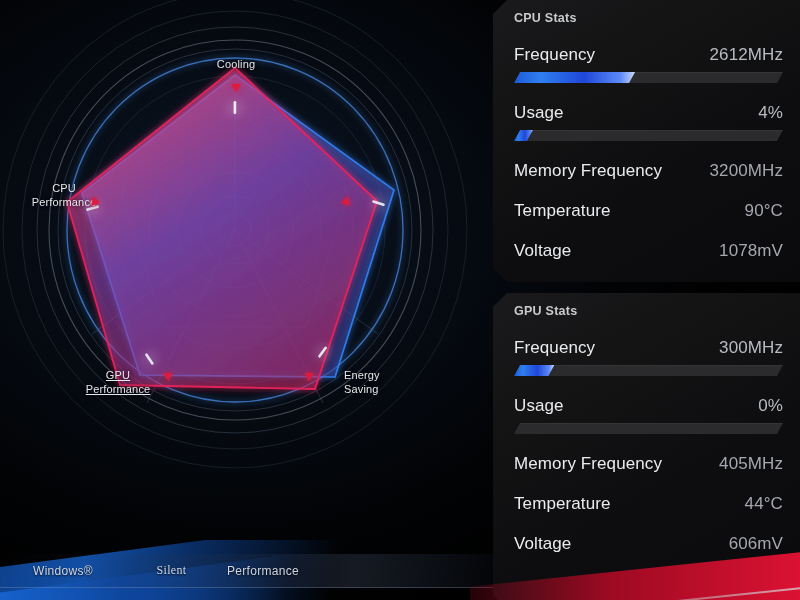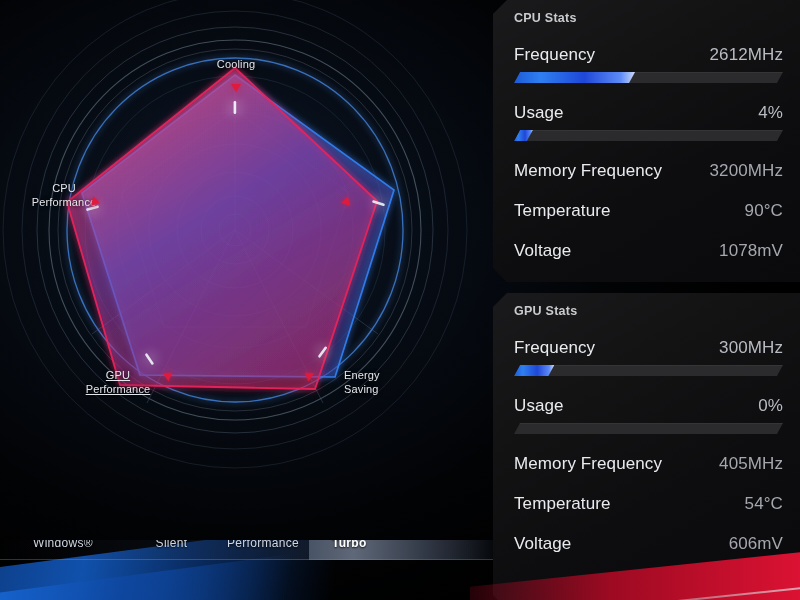--- a/index.html
+++ b/index.html
@@ -62,21 +62,21 @@
     transform:skewY(-7.5deg);
     opacity:.95;
   }
   #mode-bar .bluefx2 {
     position:absolute; left:-10px; bottom:-18px; width:330px; height:46px;
     background:linear-gradient(100deg, #1767d6 0%, #0e47a0 40%, rgba(6,24,56,0) 90%);
     transform:skewY(-7.5deg);
     opacity:.9;
   }
   #mode-track {
-    position:absolute; left:0; bottom:40px; width:493px; height:34px;
+    position:absolute; left:0; bottom:12px; width:493px; height:34px;
     display:flex; align-items:center;
     border-bottom:1px solid rgba(150,170,200,.30);
     background:linear-gradient(90deg, rgba(28,38,58,.0) 0%, rgba(40,52,74,.25) 55%, rgba(60,72,96,.35) 72%, rgba(30,40,60,.12) 100%);
   }
   .mode-item {
     flex:0 0 auto;
     height:34px;
     display:flex; align-items:center; justify-content:center;
     font-size:12px; color:#cfd6e2;
     letter-spacing:.3px;
@@ -252,23 +252,22 @@
     <div class="axis-label" style="left:24px; top:182px; width:80px; text-align:center;">CPU
 Performance</div>
     <div class="marker rot-l" style="left:91px; top:198px;"></div>
   </div>
 
   <div id="mode-bar">
     <div class="bluefx"></div>
     <div class="bluefx2"></div>
     <div id="mode-track">
       <div class="mode-item" style="width:126px;">Windows®</div>
-      <div class="mode-item" style="width:91px;">Silent</div>
+      <div class="mode-item" style="width:91px;font-family:Liberation Serif, serif;">Silent</div>
       <div class="mode-item" style="width:92px;">Performance</div>
-      <div class="mode-item active" style="width:184px; justify-content:flex-start; padding-left:23px;">Turbo</div>
     </div>
   </div>
 
   <div class="stats-panel" id="cpu-panel">
     <div class="panel-title">CPU Stats</div>
 
     <div class="spacer-md"></div>
     <div class="stat-row">
       <span class="stat-label">Frequency</span>
       <span class="stat-value">2612MHz</span>
@@ -328,21 +327,21 @@
 
     <div class="spacer-md"></div>
     <div class="stat-row dim">
       <span class="stat-label">Memory Frequency</span>
       <span class="stat-value">405MHz</span>
     </div>
 
     <div class="spacer-md"></div>
     <div class="stat-row dim">
       <span class="stat-label">Temperature</span>
-      <span class="stat-value">54°C</span>
+      <span class="stat-value">44°C</span>
     </div>
 
     <div class="spacer-md"></div>
     <div class="stat-row dim">
       <span class="stat-label">Voltage</span>
       <span class="stat-value">606mV</span>
     </div>
   </div>
 
   <div id="red-accent">

